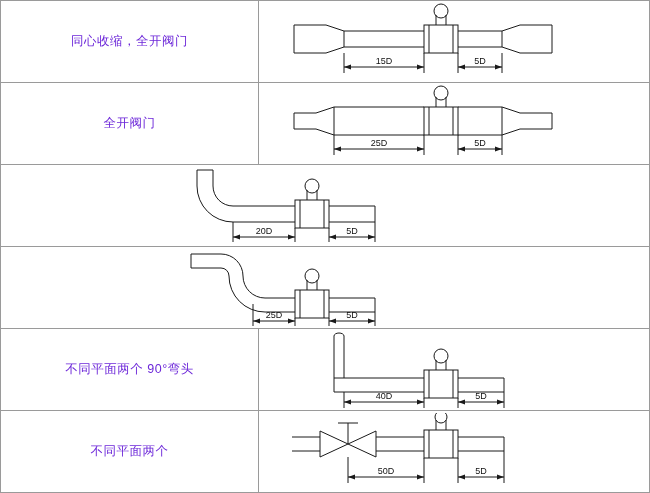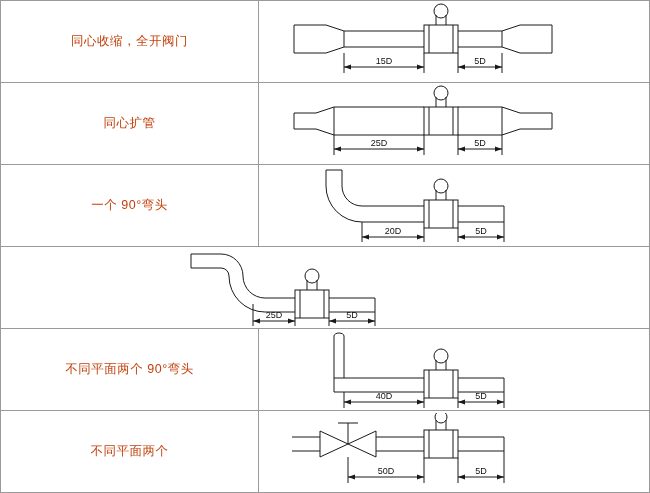--- a/index.html
+++ b/index.html
@@ -26,21 +26,21 @@
     width:258px;
     flex:0 0 258px;
     border-right:1px solid #9a9a9a;
     display:flex;align-items:center;justify-content:center;
     box-sizing:border-box;
     padding:0 6px;
   }
   .cell-label span{
     font-size:12.5px;
     letter-spacing:0.5px;
-    color:#c2410c;
+    color:#6d28d9;
     text-align:center;
     line-height:1.4;
   }
   .cell-fig{
     flex:1 1 auto;
     position:relative;
     display:flex;align-items:center;justify-content:center;
     box-sizing:border-box;
     overflow:hidden;
     text-align:right;
@@ -99,21 +99,21 @@
           <path d="M238 64 l-7 -2.5 v5 z" fill="#1a1a1a" stroke="none"></path>
         </g>
         <text class="dimtxt" x="120" y="61" text-anchor="middle">15D</text>
         <text class="dimtxt" x="216" y="61" text-anchor="middle">5D</text>
       </svg>
     </div>
   </div>
 
   <div class="row">
     <div class="cell-label">
-      <span>同心扩管</span>
+      <span>全开阀门</span>
     </div>
     <div class="cell-fig">
       <svg width="380" height="78" viewBox="0 0 380 78">
         <g fill="none" stroke="#1a1a1a" stroke-width="1">
 
           <path d="M30 28 L52 28 L70 22 L70 50 L52 44 L30 44 Z"></path>
           <line x1="70" y1="22" x2="160" y2="22"></line>
           <line x1="70" y1="50" x2="160" y2="50"></line>
 
           <rect x="160" y="22" width="34" height="28"></rect>
@@ -138,23 +138,20 @@
           <path d="M194 64 l7 -2.5 v5 z" fill="#1a1a1a" stroke="none"></path>
           <path d="M238 64 l-7 -2.5 v5 z" fill="#1a1a1a" stroke="none"></path>
         </g>
         <text class="dimtxt" x="115" y="61" text-anchor="middle">25D</text>
         <text class="dimtxt" x="216" y="61" text-anchor="middle">5D</text>
       </svg>
     </div>
   </div>
 
   <div class="row">
-    <div class="cell-label">
-      <span>一个 90°弯头</span>
-    </div>
     <div class="cell-fig">
       <svg width="380" height="80" viewBox="0 0 380 80">
         <g fill="none" stroke="#1a1a1a" stroke-width="1">
 
           <path d="M62 4 L62 20 A36 36 0 0 0 98 56 L160 56"></path>
           <path d="M78 4 L78 20 A20 20 0 0 0 98 40 L160 40"></path>
           <line x1="62" y1="4" x2="78" y2="4"></line>
 
           <rect x="160" y="34" width="34" height="28"></rect>
           <line x1="165" y1="34" x2="165" y2="62"></line>

